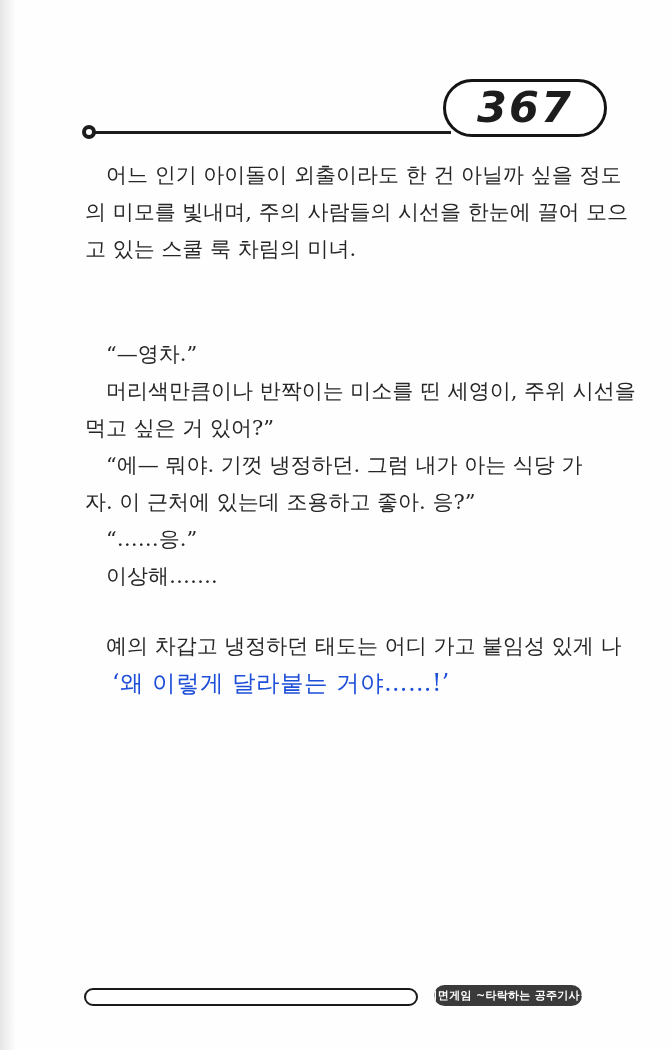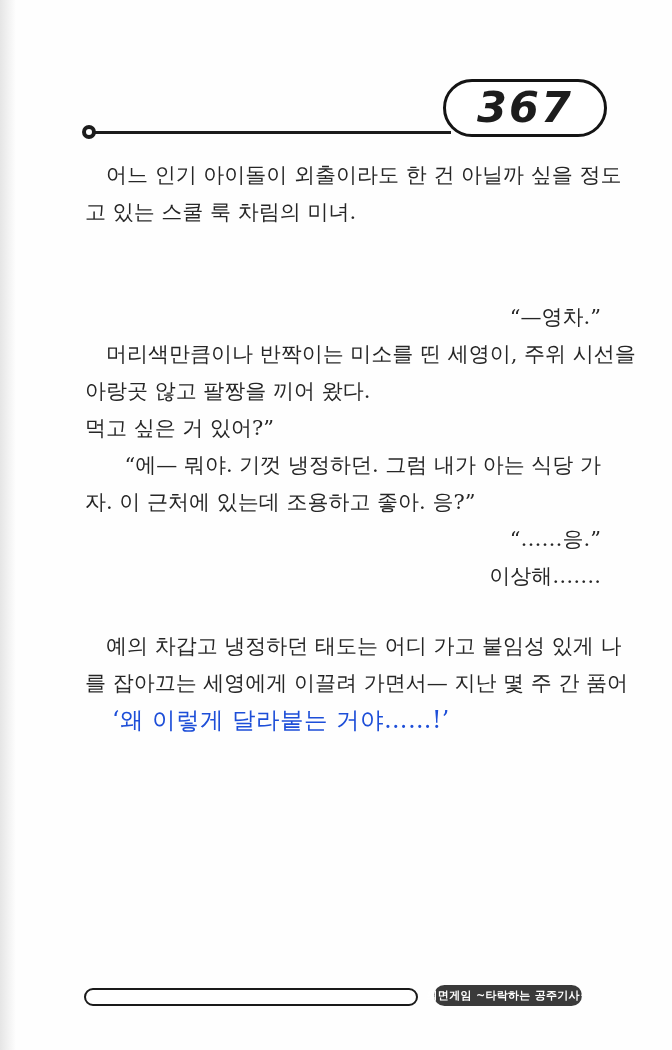--- a/index.html
+++ b/index.html
@@ -61,21 +61,21 @@
     left: 85px; top: 157px;
     width: 516px;
     font-size: 21px;
     color: #262626;
   }
   .line {
     height: 37px;
     line-height: 37px;
     white-space: nowrap;
   }
-  .line.indent { padding-left: 21px; text-align: right; }
+  .line.indent { padding-left: 21px; }
   .line.emphasis {
     font-size: 23.5px;
     color: #1d4ed8;
     padding-left: 27px;
     letter-spacing: 0.5px;
   }
   .sp { width: 100%; }
   
   .f-box {
     position: absolute;
@@ -111,34 +111,33 @@
   <div class="spine"></div>
 
   <div class="hdr-line"></div>
   <div class="hdr-ring"></div>
   <div class="pill">
     <span>367</span>
   </div>
 
   <div class="body-text" id="body-text">
       <div class="line indent">어느 인기 아이돌이 외출이라도 한 건 아닐까 싶을 정도</div>
+      <div class="line">의 미모를 빛내며, 주의 사람들의 시선을 한눈에 끌어 모으</div>
       <div class="line">고 있는 스쿨 룩 차림의 미녀.</div>
       <div class="sp" style="height: 31px;"></div>
       <div class="sp" style="height: 37px;"></div>
       <div class="line indent">“—영차.”</div>
       <div class="line indent">머리색만큼이나 반짝이는 미소를 띤 세영이, 주위 시선을</div>
-      <div class="line">아랑곳 않고 팔짱을 끼어 왔다.</div>
       <div class="line">먹고 싶은 거 있어?”</div>
       <div class="line indent">“에— 뭐야. 기껏 냉정하던. 그럼 내가 아는 식당 가</div>
       <div class="line">자. 이 근처에 있는데 조용하고 좋아. 응?”</div>
       <div class="line indent">“……응.”</div>
       <div class="line indent">이상해…….</div>
       <div class="sp" style="height: 33px;"></div>
       <div class="line indent">예의 차갑고 냉정하던 태도는 어디 가고 붙임성 있게 나</div>
-      <div class="line">를 잡아끄는 세영에게 이끌려 가면서— 지난 몇 주 간 품어</div>
       <div class="line emphasis">‘왜 이렇게 달라붙는 거야……!’</div>
     </div>
 
   <div class="f-box"></div>
   <div class="f-badge">
     <span>최면게임 ~타락하는 공주기사~</span>
   </div>
 </div>
 
 </body></html>

